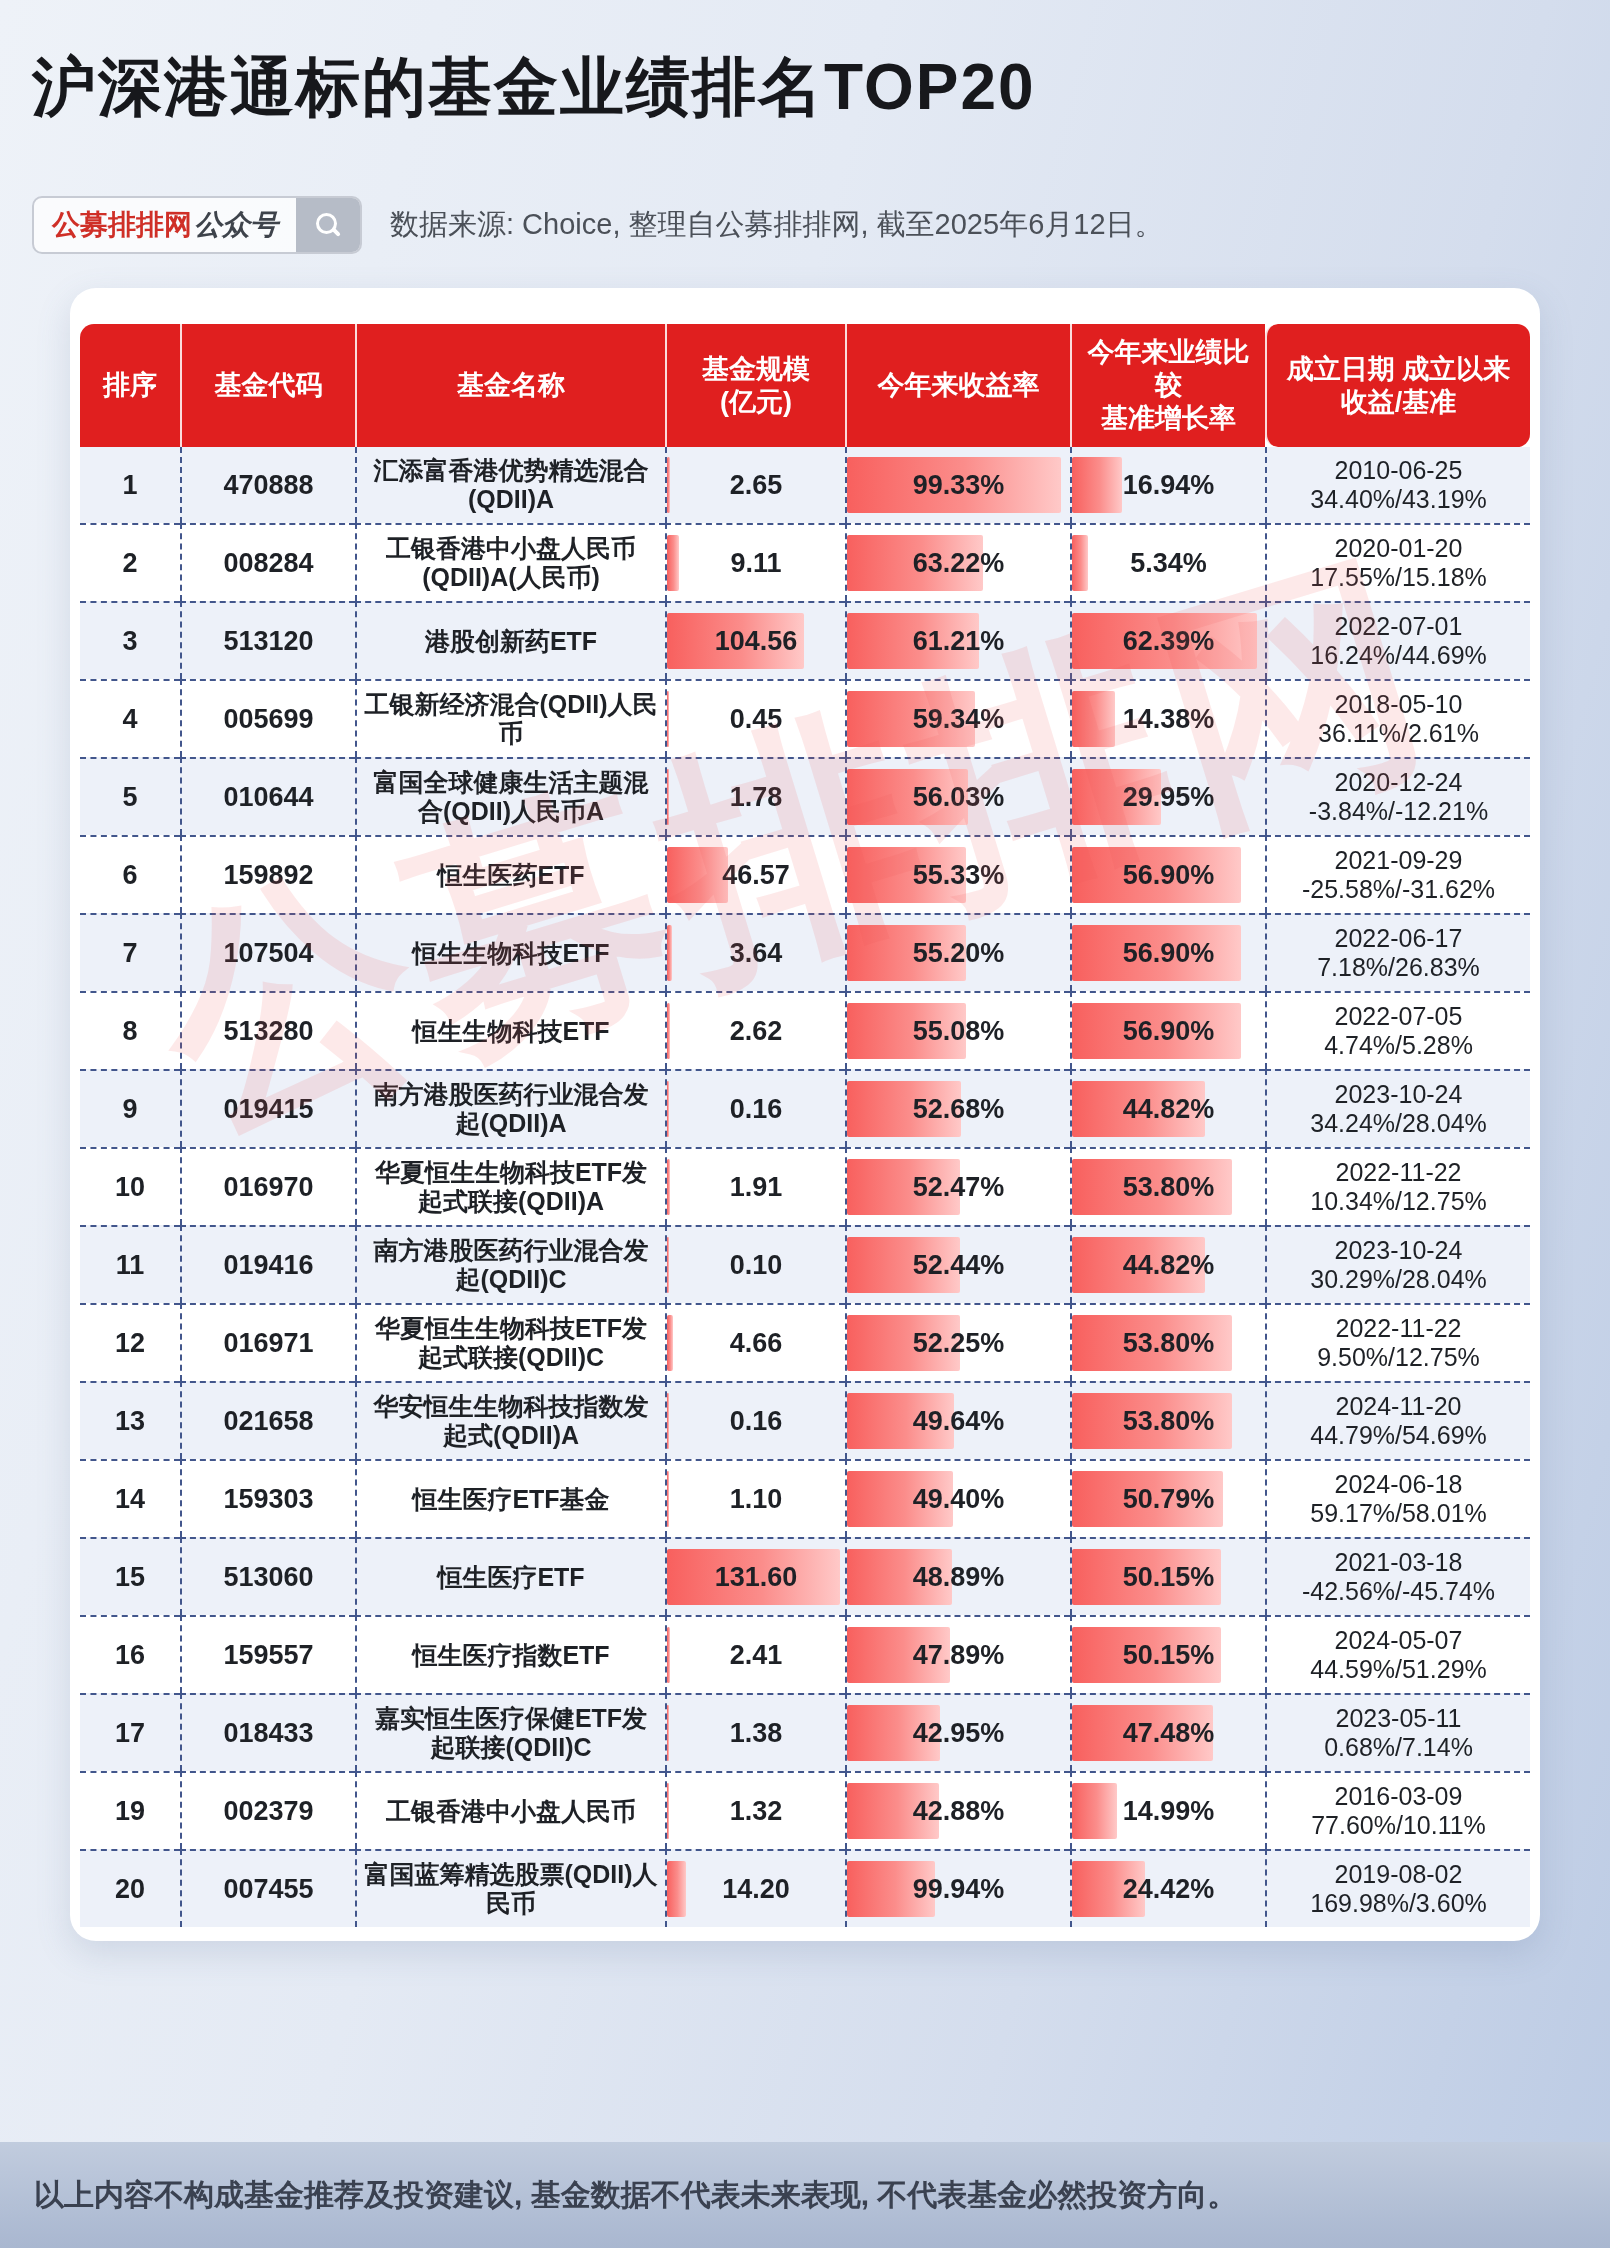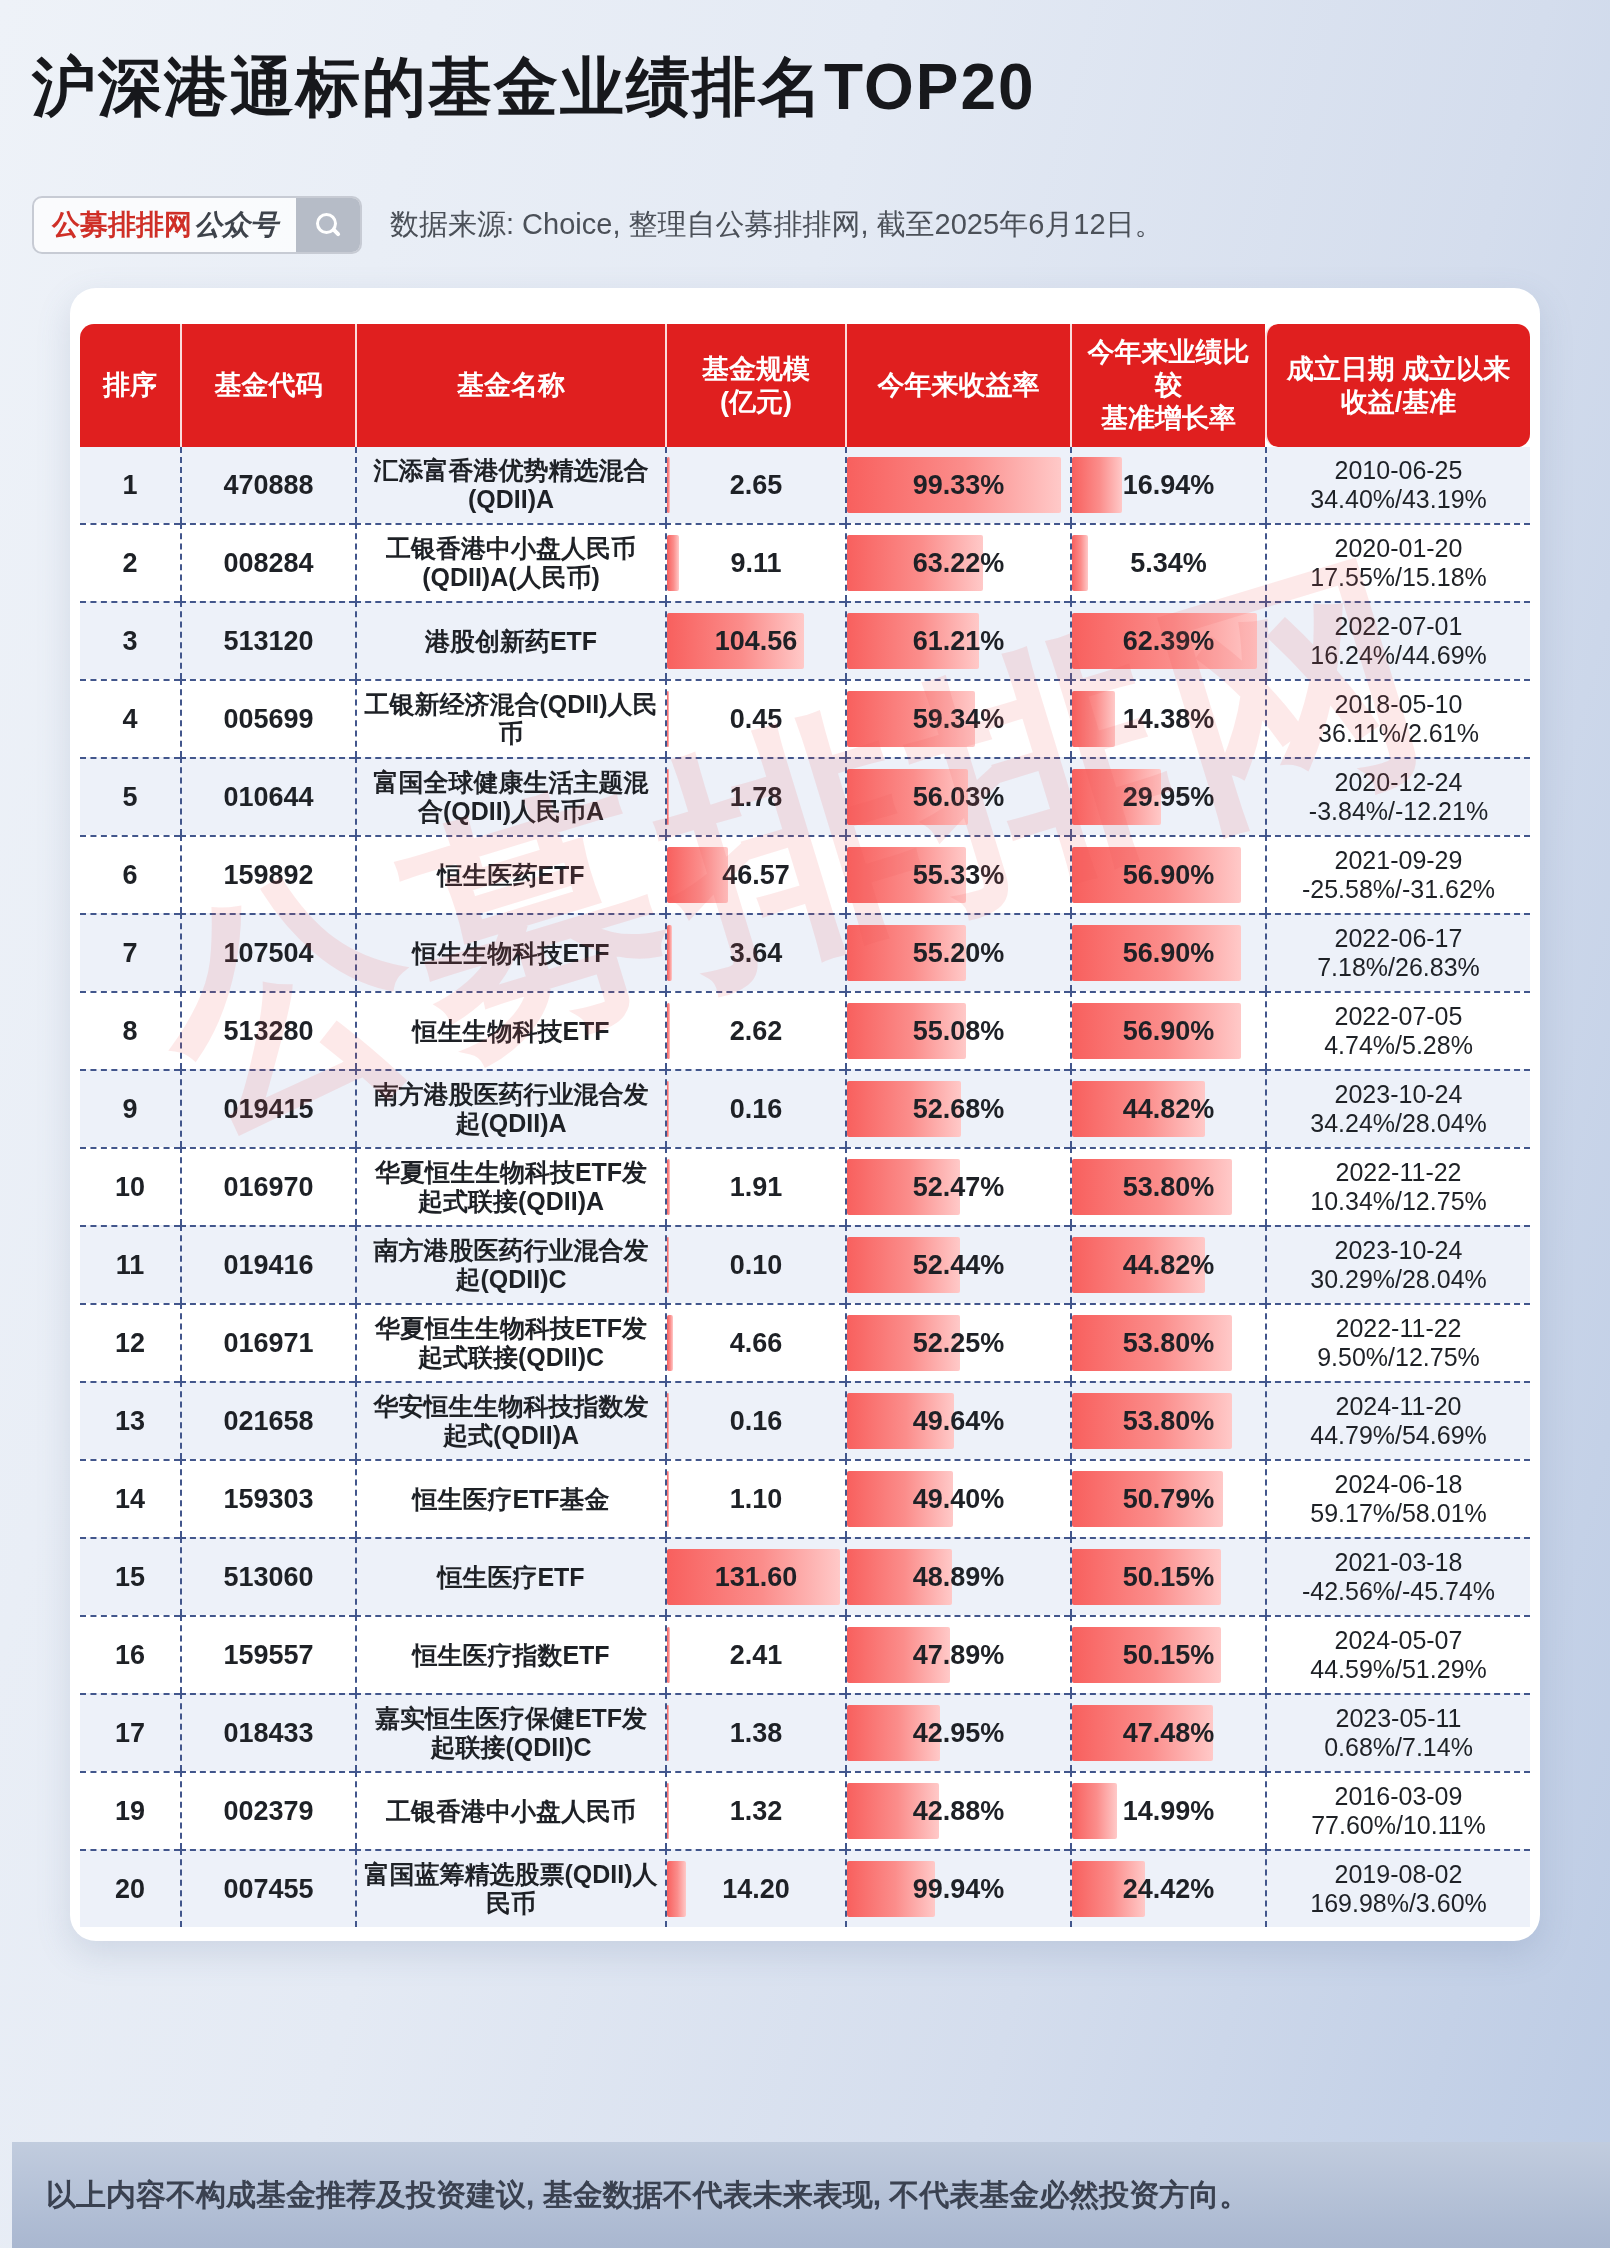--- a/index.html
+++ b/index.html
@@ -62,21 +62,21 @@
   }
   .watermark{
     position:absolute;left:170px;top:870px;z-index:6;pointer-events:none;
     font-size:250px;font-weight:900;letter-spacing:12px;white-space:nowrap;
     color:rgba(240,85,82,.13);transform:rotate(-17deg);transform-origin:left center;
   }
   .footer{
     position:absolute;left:0;right:0;top:2142px;height:106px;z-index:4;
     background:linear-gradient(180deg,#c1ccde,#a9b7d0);
     display:flex;align-items:center;padding-left:34px;
-    font-size:30px;font-weight:600;color:#3a4150;margin-left:12px;
+    font-size:30px;font-weight:600;color:#3a4150;
   }
 </style>
 </head>
 <body>
 
 <div class="title">沪深港通标的基金业绩排名TOP20</div>
 
 <div class="meta-row">
   <div class="badge">
     <div class="badge-text">

